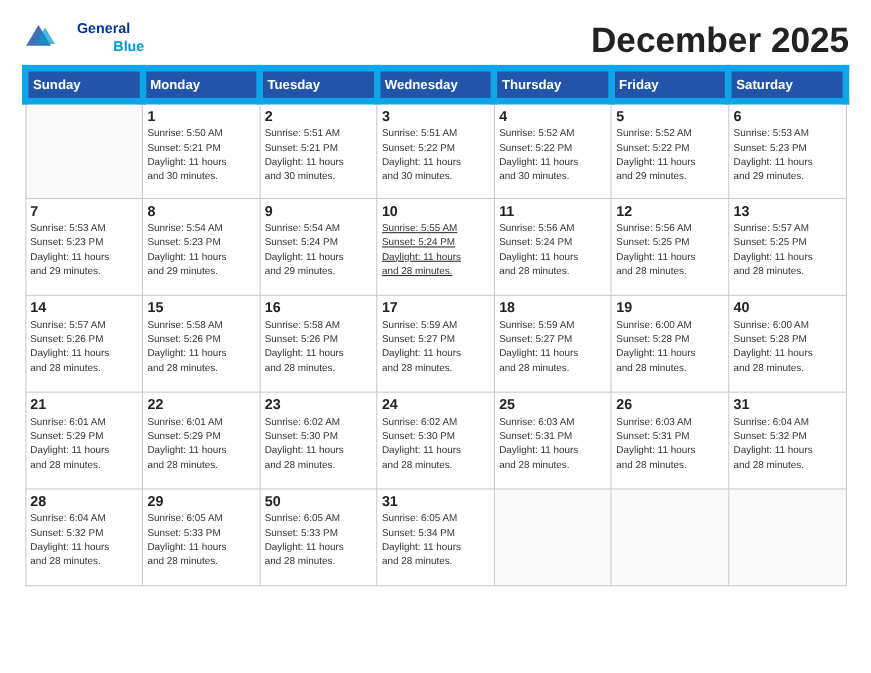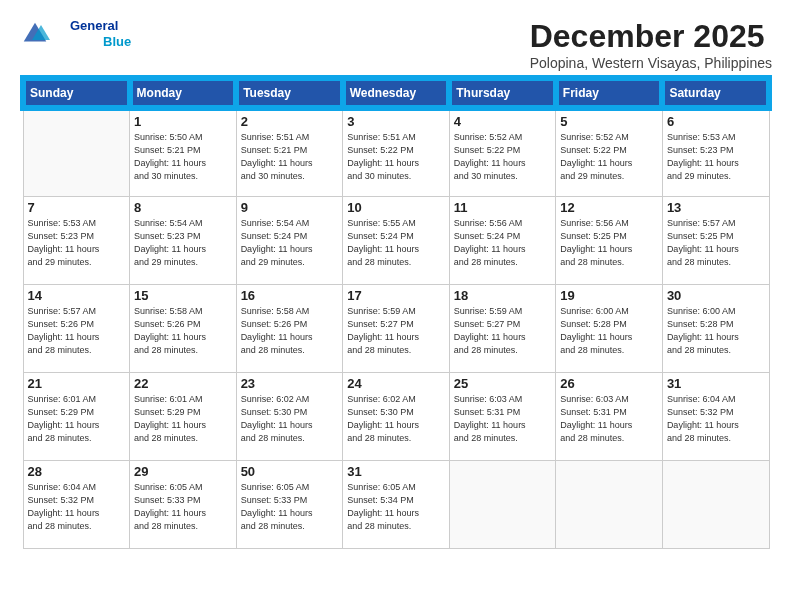--- a/index.html
+++ b/index.html
@@ -100,21 +100,20 @@
         <polygon points="20,5 35,30 5,30" fill="#2255aa" opacity="0.85"></polygon>
         <polygon points="28,8 40,28 16,28" fill="#0099cc" opacity="0.7"></polygon>
       </svg>
       <div class="logo-text">
         <div>General</div>
         <div><span>Blue</span></div>
       </div>
     </div>
     <div class="title-block">
       <div class="month-year">December 2025</div>
-      <div class="location">Polopina, Western Visayas, Philippines</div>
     </div>
   </div>
 
   <table>
     <thead>
       <tr>
       <th>Sunday</th>
           <th>Monday</th>
           <th>Tuesday</th>
           <th>Wednesday</th>
@@ -186,21 +185,21 @@
           </td>
           <td>
             <span class="day-num">9</span>
             <div class="cell-info" style="white-space: pre-line;">Sunrise: 5:54 AM
 Sunset: 5:24 PM
 Daylight: 11 hours
 and 29 minutes.</div>
           </td>
           <td>
             <span class="day-num">10</span>
-            <div class="cell-info" style="white-space: pre-line;">Sunrise: 5:55 AM
+            <div class="cell-info" style="white-space: pre-line; text-decoration: underline;">Sunrise: 5:55 AM
 Sunset: 5:24 PM
 Daylight: 11 hours
 and 28 minutes.</div>
           </td>
           <td>
             <span class="day-num">11</span>
             <div class="cell-info" style="white-space: pre-line;">Sunrise: 5:56 AM
 Sunset: 5:24 PM
 Daylight: 11 hours
 and 28 minutes.</div>
@@ -257,21 +256,21 @@
 and 28 minutes.</div>
           </td>
           <td>
             <span class="day-num">19</span>
             <div class="cell-info" style="white-space: pre-line;">Sunrise: 6:00 AM
 Sunset: 5:28 PM
 Daylight: 11 hours
 and 28 minutes.</div>
           </td>
           <td>
-            <span class="day-num">30</span>
+            <span class="day-num">40</span>
             <div class="cell-info" style="white-space: pre-line;">Sunrise: 6:00 AM
 Sunset: 5:28 PM
 Daylight: 11 hours
 and 28 minutes.</div>
           </td>
         </tr>
         <tr>
           <td>
             <span class="day-num">21</span>
             <div class="cell-info" style="white-space: pre-line;">Sunrise: 6:01 AM

